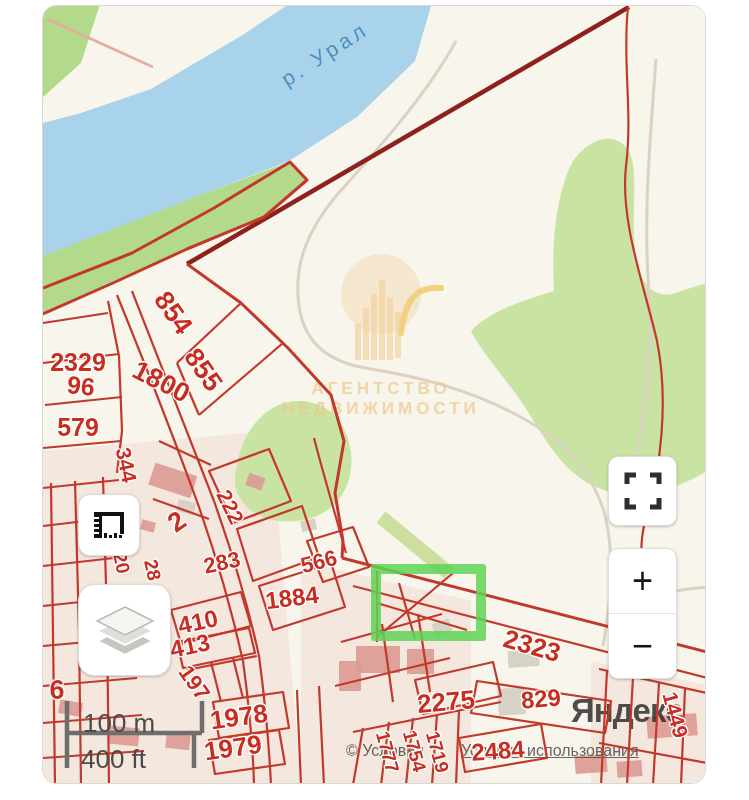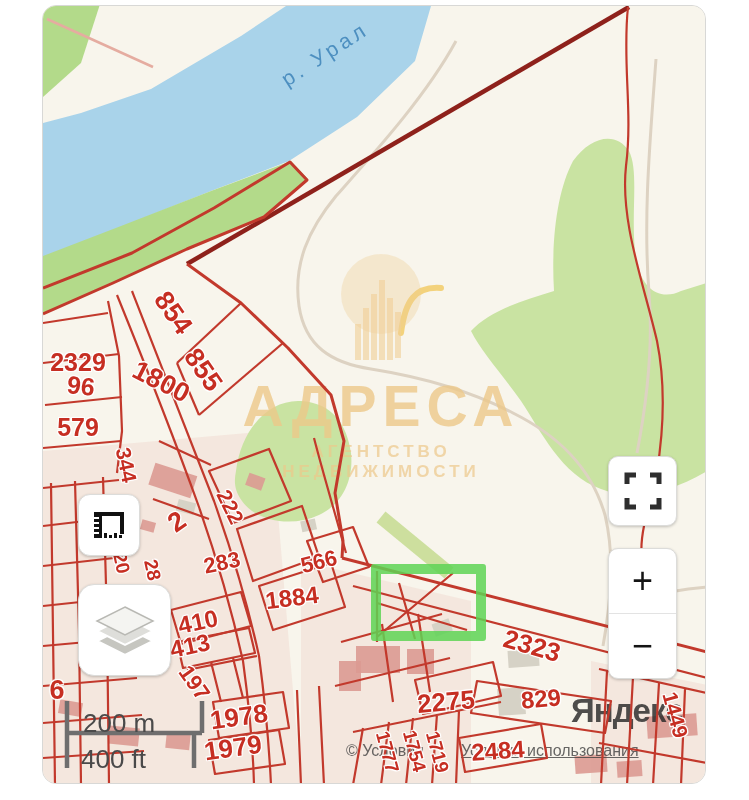--- a/index.html
+++ b/index.html
@@ -109,21 +109,20 @@
   <div class="watermark">
     <svg width="96" height="120" viewBox="0 0 96 120" style="display:block;margin:0 auto;">
       <circle cx="48" cy="42" r="40" fill="rgba(238,205,148,.35)"></circle>
       <rect x="22" y="72" width="6" height="36" fill="rgba(240,207,150,.6)"></rect>
       <rect x="30" y="56" width="6" height="52" fill="rgba(240,207,150,.6)"></rect>
       <rect x="38" y="42" width="6" height="66" fill="rgba(240,207,150,.6)"></rect>
       <rect x="46" y="28" width="6" height="80" fill="rgba(240,207,150,.6)"></rect>
       <rect x="54" y="46" width="6" height="62" fill="rgba(240,207,150,.6)"></rect>
       <rect x="62" y="60" width="6" height="46" fill="rgba(240,207,150,.6)"></rect>
     </svg>
-    <div class="wm-title">АДРЕСА</div>
     <div class="wm-sub">АГЕНТСТВО НЕДВИЖИМОСТИ</div>
   </div>
 
   <span class="attr" style="left:303px;top:736px;">© Условия</span>
   <span class="attr terms" style="left:418px;top:736px;">Условия использования</span>
   <span class="ylogo">Яндекс</span>
 
   <span class="river-label" style="left:282px;top:48px;">р. Урал</span>
 
   <svg class="layer mapsvg" style="z-index:4;" viewBox="42 5 664 779">
@@ -225,16 +224,16 @@
   </div>
   <div class="zoompill">
     <div class="zbtn">+</div>
     <div class="zdiv"></div>
     <div class="zbtn">−</div>
   </div>
 
   <svg class="scale-lines" width="664" height="779" viewBox="42 5 664 779">
     <path class="scaleline" d="M66,700 L66,767 M64,732 L201,732 M201,732 L201,700 M193,732 L193,767"></path>
   </svg>
-  <span class="scale-text" style="left:40px;top:702px;">200 m</span>
+  <span class="scale-text" style="left:40px;top:702px;">100 m</span>
   <span class="scale-text" style="left:38px;top:738px;">400 ft</span>
 
 </div>
 
 </body></html>

